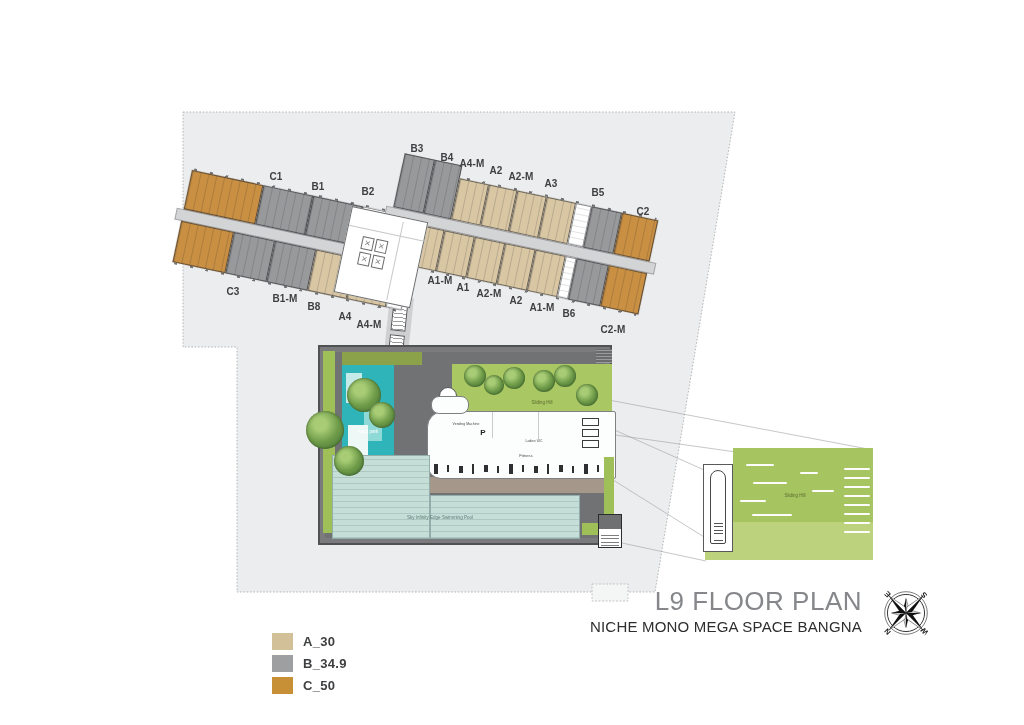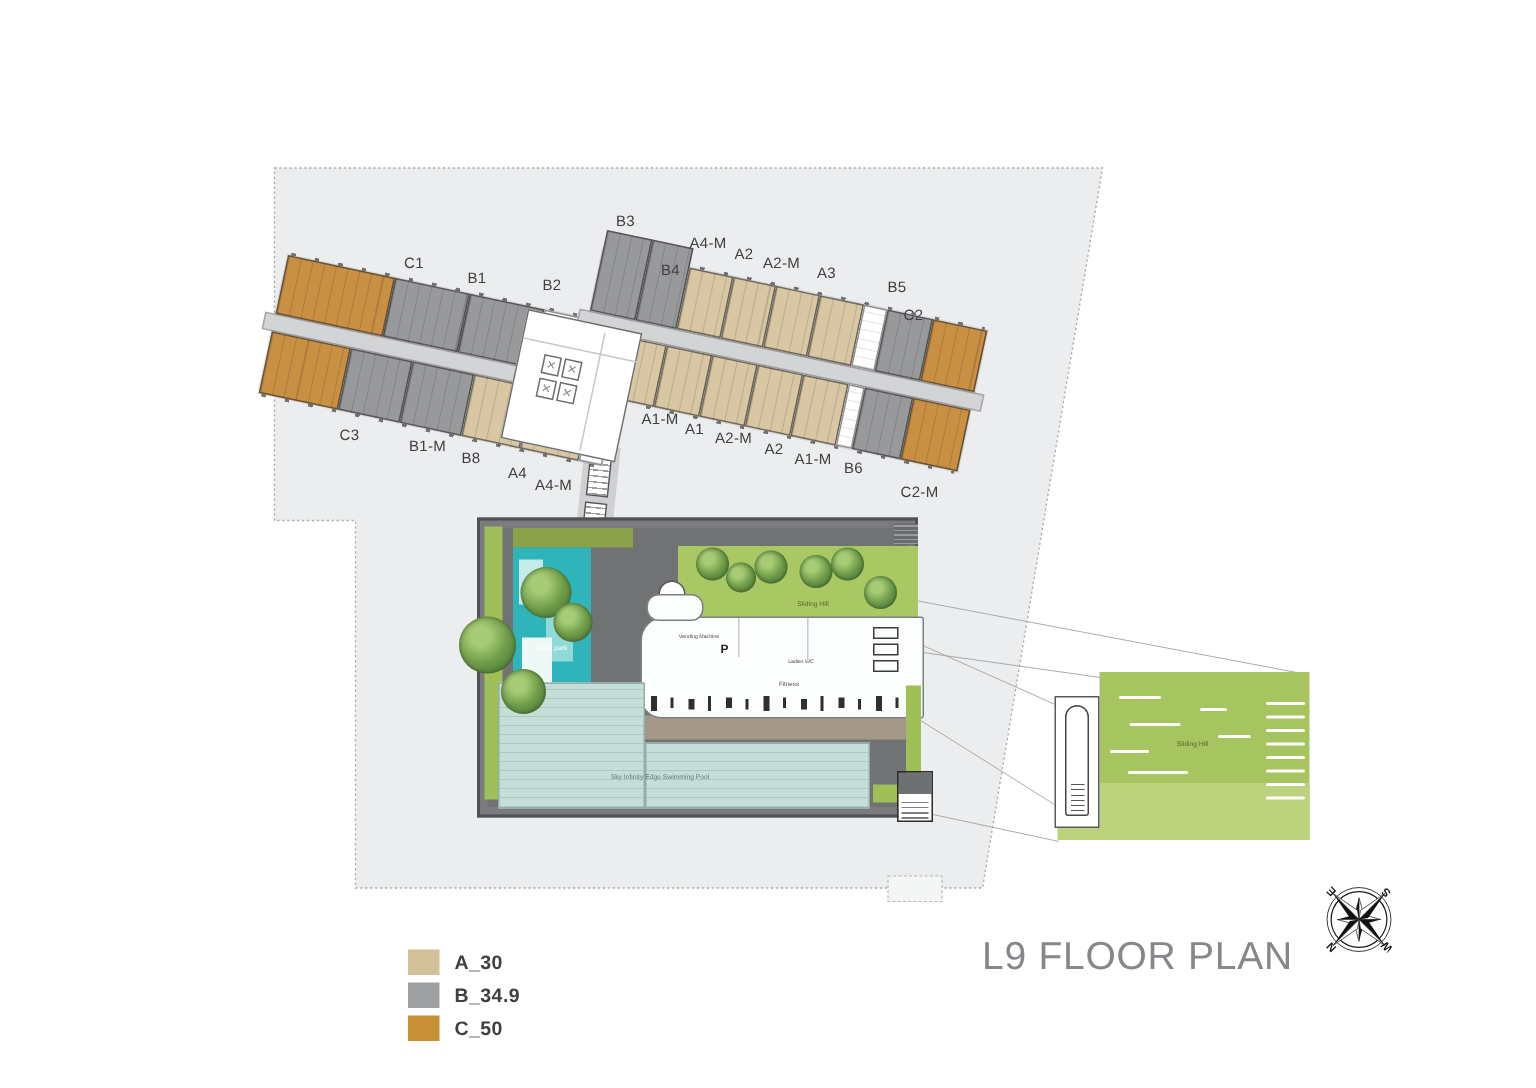--- a/index.html
+++ b/index.html
@@ -28,42 +28,42 @@
   .lift{position:absolute;width:12px;height:13px;border:.7px solid #6b6c6e;color:#8a8b8d;
         font-size:8px;line-height:12px;text-align:center;}
   #walkway{position:absolute;left:390px;top:296px;width:24px;height:60px;background:#cfd0d2;
            transform:rotate(6deg);transform-origin:0 0;z-index:2;}
   .stairbox{position:absolute;background:#fff;border:.7px solid #55565a;
             background-image:repeating-linear-gradient(0deg,#9b9c9e 0 1px,transparent 1px 4px);}
 
   
   #labels{position:absolute;left:0;top:0;width:1024px;height:725px;z-index:4;pointer-events:none;}
   .unit-label{position:absolute;transform:translate(-50%,-50%);font-size:10px;color:#3f4042;
-              letter-spacing:.2px;white-space:nowrap;}
+              letter-spacing:.2px;white-space:nowrap;font-weight:bold;}
 
   
   #deck{position:absolute;left:318px;top:345px;width:294px;height:200px;background:#717274;
         border:2px solid #515254;z-index:2;box-shadow:inset 0 0 0 5px rgba(145,146,148,.30);}
   .abs{position:absolute;}
   .tree{position:absolute;border-radius:50%;z-index:3;
         background:radial-gradient(circle at 38% 35%, #a8cc76 0 18%, #6f9c49 52%, #3f6b33 100%);
         box-shadow:inset 0 0 3px rgba(20,40,15,.6);}
   .dash{position:absolute;height:1.6px;background:#fdfefb;border-radius:1px;}
   .tinytext{position:absolute;text-align:center;color:#4c4d4f;white-space:nowrap;}
 
   
   .detail{position:absolute;z-index:2;}
 
   
   #legend{position:absolute;left:272px;top:632px;z-index:5;}
   .legend-row{display:flex;align-items:center;height:18px;margin-bottom:4px;}
   .legend-swatch{width:21px;height:17px;display:inline-block;}
   .legend-label{margin-left:10px;font-size:13px;font-weight:bold;color:#3e3f41;letter-spacing:.3px;}
 
-  #titleblock{position:absolute;left:520px;top:624px;width:342px;text-align:right;z-index:5;}
+  #titleblock{position:absolute;left:520px;top:588px;width:342px;text-align:right;z-index:5;}
   #title-main{font-size:26px;color:#85878a;letter-spacing:.5px;line-height:1.05;}
   #title-sub{font-size:15px;color:#2e2e30;margin-top:3px;letter-spacing:.2px;}
 
   #compass{position:absolute;left:877px;top:584px;width:58px;height:58px;z-index:5;
            transform:rotate(-135deg);}
 </style>
 </head>
 <body>
 
 <div id="canvas">
@@ -236,27 +236,27 @@
       <div class="dash" style="left: 844px; top: 513px; width: 26px; z-index: 3;"></div>
       <div class="dash" style="left: 844px; top: 522px; width: 26px; z-index: 3;"></div>
       <div class="dash" style="left: 844px; top: 531px; width: 26px; z-index: 3;"></div>
     </div>
 
   <div id="labels">
       <span class="unit-label" style="left: 276px; top: 176px;">C1</span>
       <span class="unit-label" style="left: 318px; top: 186px;">B1</span>
       <span class="unit-label" style="left: 368px; top: 191px;">B2</span>
       <span class="unit-label" style="left: 417px; top: 148px;">B3</span>
-      <span class="unit-label" style="left: 447px; top: 157px; margin-top: 24px;">B4</span>
+      <span class="unit-label" style="left: 447px; top: 157px;">B4</span>
       <span class="unit-label" style="left: 472px; top: 163px;">A4-M</span>
       <span class="unit-label" style="left: 496px; top: 170px;">A2</span>
       <span class="unit-label" style="left: 521px; top: 176px;">A2-M</span>
       <span class="unit-label" style="left: 551px; top: 183px;">A3</span>
       <span class="unit-label" style="left: 598px; top: 192px;">B5</span>
-      <span class="unit-label" style="left: 609px; top: 211px;">C2</span>
+      <span class="unit-label" style="left: 643px; top: 211px;">C2</span>
       <span class="unit-label" style="left: 233px; top: 291px;">C3</span>
       <span class="unit-label" style="left: 285px; top: 298px;">B1-M</span>
       <span class="unit-label" style="left: 314px; top: 306px;">B8</span>
       <span class="unit-label" style="left: 345px; top: 316px;">A4</span>
       <span class="unit-label" style="left: 369px; top: 324px;">A4-M</span>
       <span class="unit-label" style="left: 440px; top: 280px;">A1-M</span>
       <span class="unit-label" style="left: 463px; top: 287px;">A1</span>
       <span class="unit-label" style="left: 489px; top: 293px;">A2-M</span>
       <span class="unit-label" style="left: 516px; top: 300px;">A2</span>
       <span class="unit-label" style="left: 542px; top: 307px;">A1-M</span>
@@ -274,20 +274,21 @@
         <span class="legend-label">B_34.9</span>
       </div>
       <div class="legend-row">
         <span class="legend-swatch" style="background: rgb(199, 143, 54);"></span>
         <span class="legend-label">C_50</span>
       </div>
     </div>
 
   <div id="titleblock">
     <div id="title-main">L9 FLOOR PLAN</div>
+    <div id="title-sub">NICHE MONO MEGA SPACE BANGNA</div>
   </div>
 
   <svg id="compass" viewBox="-32 -32 64 64">
     <circle r="23.5" fill="none" stroke="#1a1a1a" stroke-width="0.6"></circle>
     <circle r="20.5" fill="none" stroke="#1a1a1a" stroke-width="0.9"></circle>
     <g>
       <g transform="rotate(45)">
         <path d="M0,-16 L3.2,-4.5 L0,0 Z" fill="#111"></path>
           <path d="M0,-16 L-3.2,-4.5 L0,0 Z" fill="#fff" stroke="#111" stroke-width="0.5"></path>
         <path d="M0,16 L3.2,4.5 L0,0 Z" fill="#fff" stroke="#111" stroke-width="0.5"></path>

